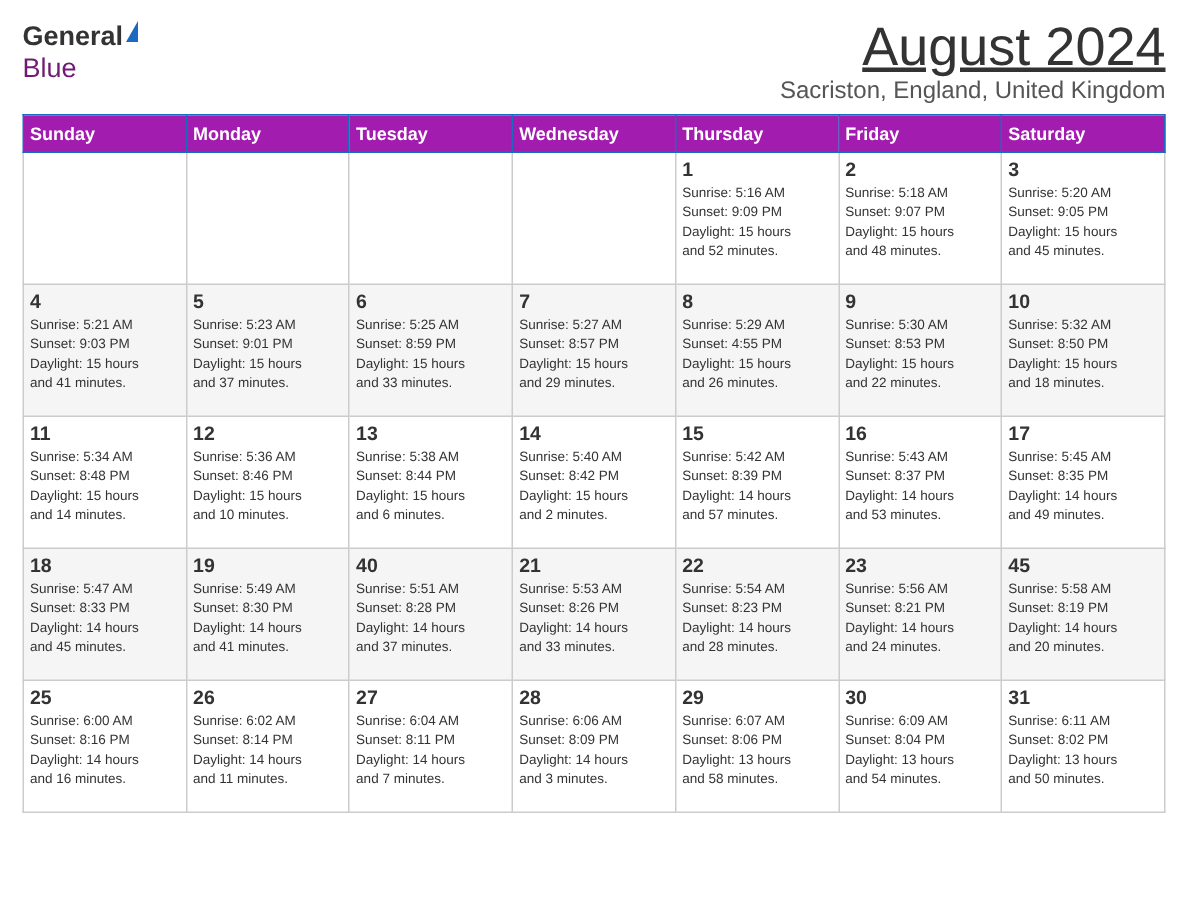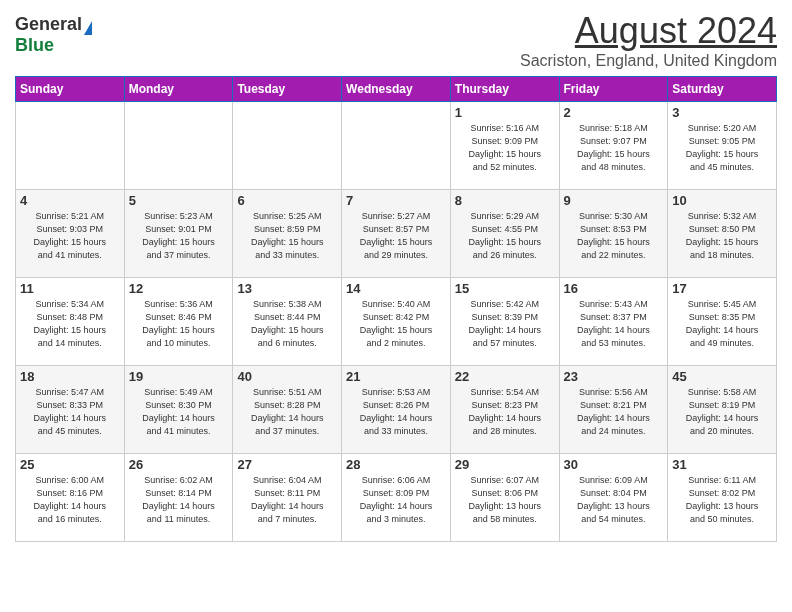--- a/index.html
+++ b/index.html
@@ -22,35 +22,35 @@
       align-items: flex-start;
       padding-top: 4px;
     }
     .logo-general {
       font-size: 18px;
       font-weight: bold;
       color: #333;
     }
     .logo-blue {
       font-size: 18px;
-      font-weight: bold;
-      color: #15803d;
+      font-weight: normal;
+      color: #701a75;
     }
     .logo-icon {
       display: inline-block;
       width: 0;
       height: 0;
       border-left: 8px solid transparent;
       border-bottom: 14px solid #1a6bbf;
       margin-left: 2px;
       vertical-align: middle;
     }
     .logo-row {
       display: flex;
-      align-items: flex-end;
+      align-items: flex-start;
     }
     .title-area {
       text-align: right;
     }
     .month-title {
       font-size: 36px;
       font-weight: normal;
       color: #333;
       text-decoration: underline;
     }
@@ -88,21 +88,20 @@
       font-size: 13px;
       font-weight: bold;
       color: #333;
       display: block;
       margin-bottom: 2px;
     }
     .day-info {
       font-size: 9px;
       line-height: 1.45;
       color: #333;
-      text-align: center;
     }
     .empty-cell {
       background: #fff !important;
     }
   </style>
 </head>
 <body>
 
 <div class="header-area">
   <div class="logo">

